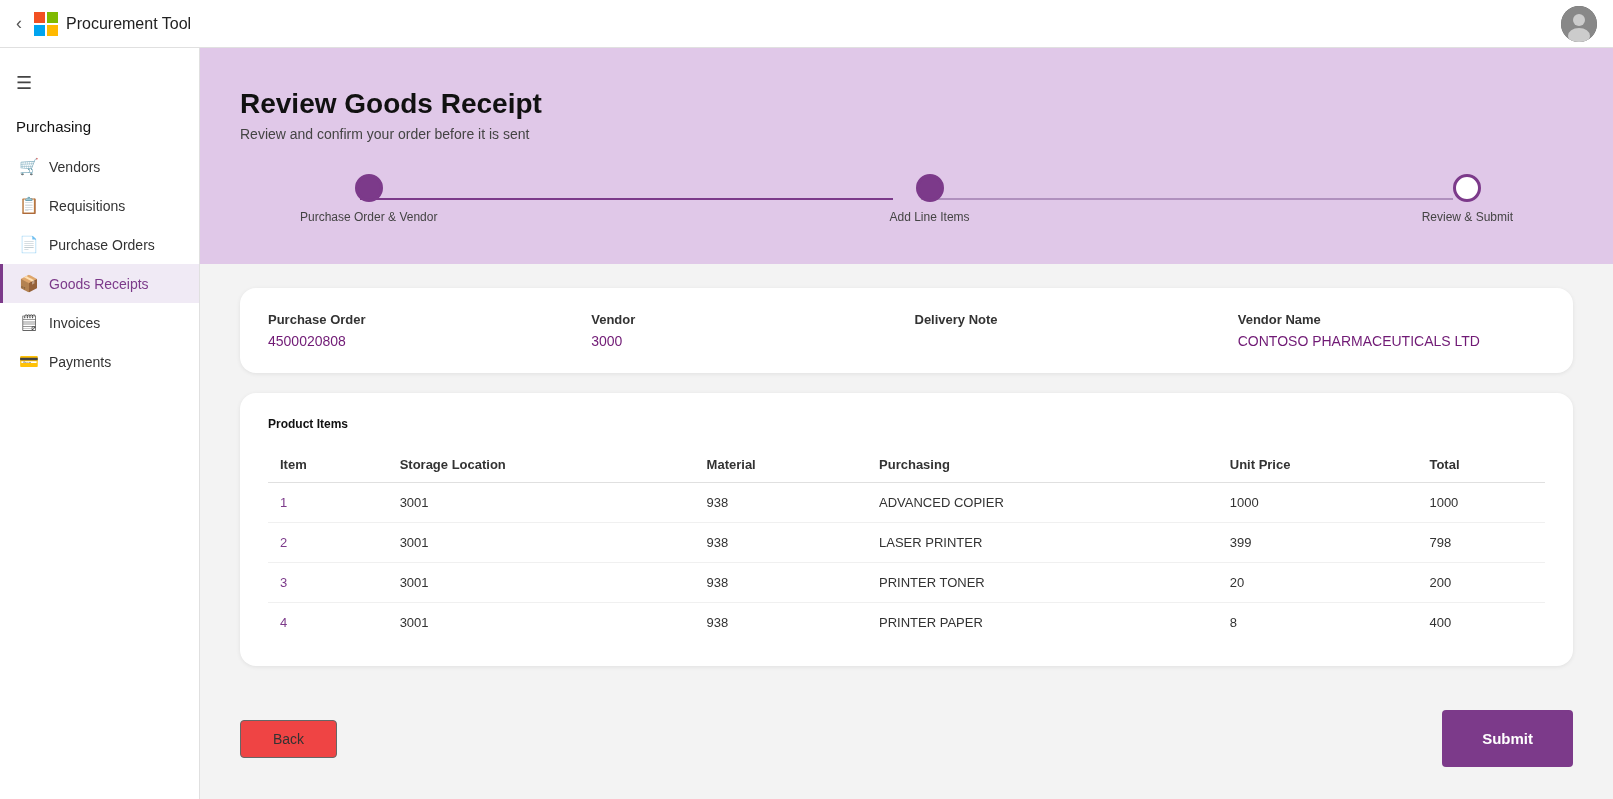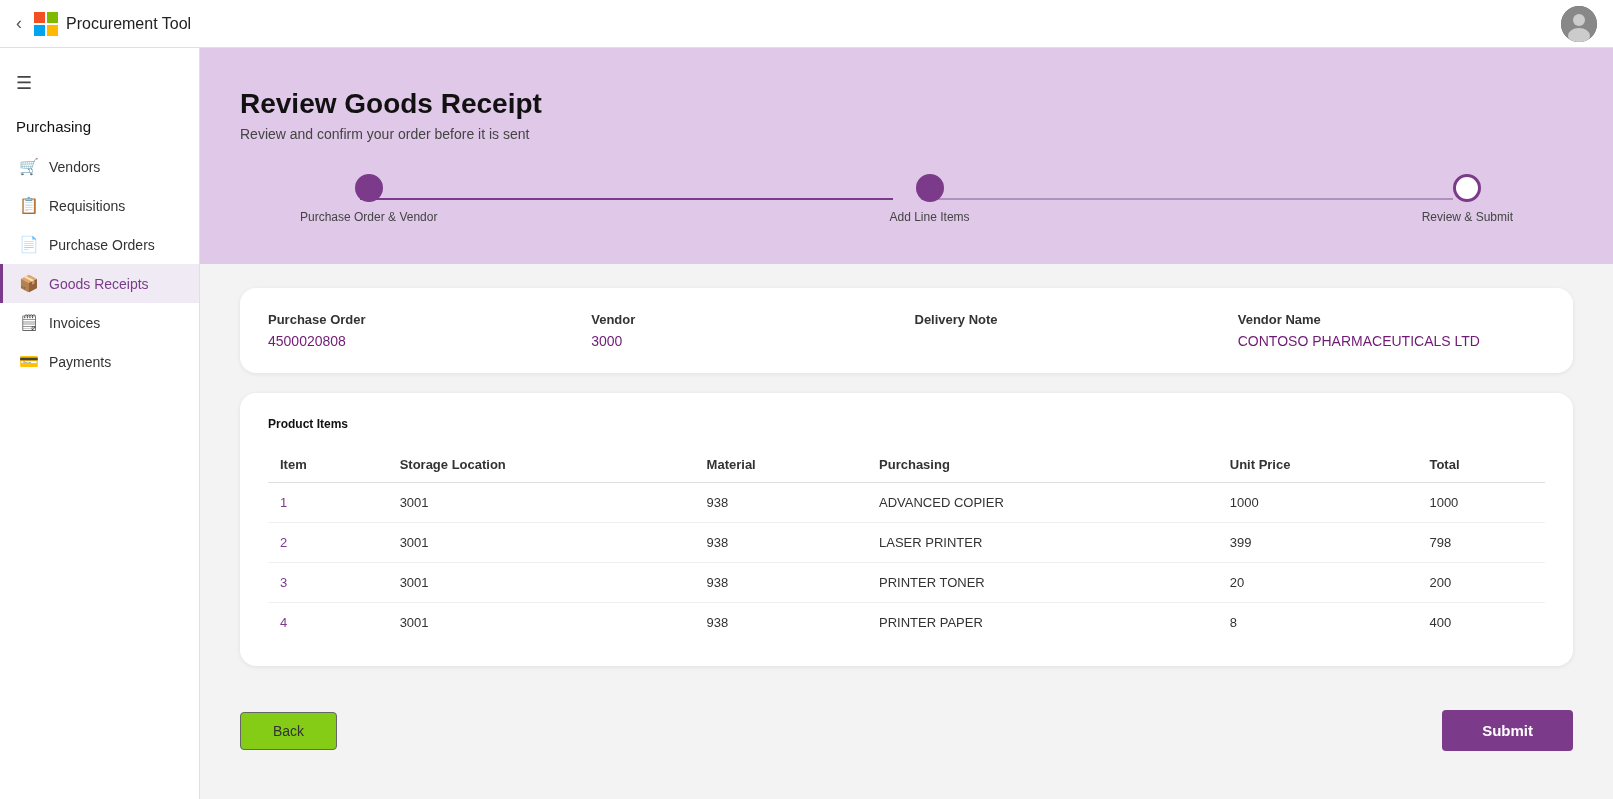--- a/index.html
+++ b/index.html
@@ -60,22 +60,22 @@
     
     .section-title { font-size: 12px; font-weight: 600; color: #111; margin-bottom: 16px; }
     .items-table { width: 100%; border-collapse: collapse; }
     .items-table th { text-align: left; font-size: 13px; font-weight: 600; color: #333; padding: 10px 12px; border-bottom: 1px solid #e0e0e0; }
     .items-table td { font-size: 13px; color: #333; padding: 12px 12px; border-bottom: 1px solid #f0f0f0; }
     .items-table tr:last-child td { border-bottom: none; }
     .item-num { color: #7c3a8a; font-weight: 500; }
 
     
     .footer-buttons { display: flex; justify-content: space-between; align-items: center; padding: 20px 40px 32px 40px; }
-    .btn-back { background: #84cc16; border: 1px solid #666; color: #333; padding: 10px 32px; font-size: 14px; border-radius: 4px; cursor: pointer; }
-    .btn-submit { background: #7c3a8a; color: #fff; border: none; padding: 12px 40px; font-size: 15px; font-weight: 600; border-radius: 4px; cursor: pointer; }
+    .btn-back { background: #ef4444; border: 1px solid #666; color: #333; padding: 10px 32px; font-size: 14px; border-radius: 4px; cursor: pointer; }
+    .btn-submit { background: #7c3a8a; color: #fff; border: none; padding: 20px 40px; font-size: 15px; font-weight: 600; border-radius: 4px; cursor: pointer; }
   </style>
 </head>
 <body>
 
 <div class="topbar">
   <span class="topbar-back">‹</span>
   <div class="topbar-logo">
     <div class="ms-logo">
       <div class="ms-logo-sq" style="background:#f25022;"></div>
       <div class="ms-logo-sq" style="background:#7fba00;"></div>

